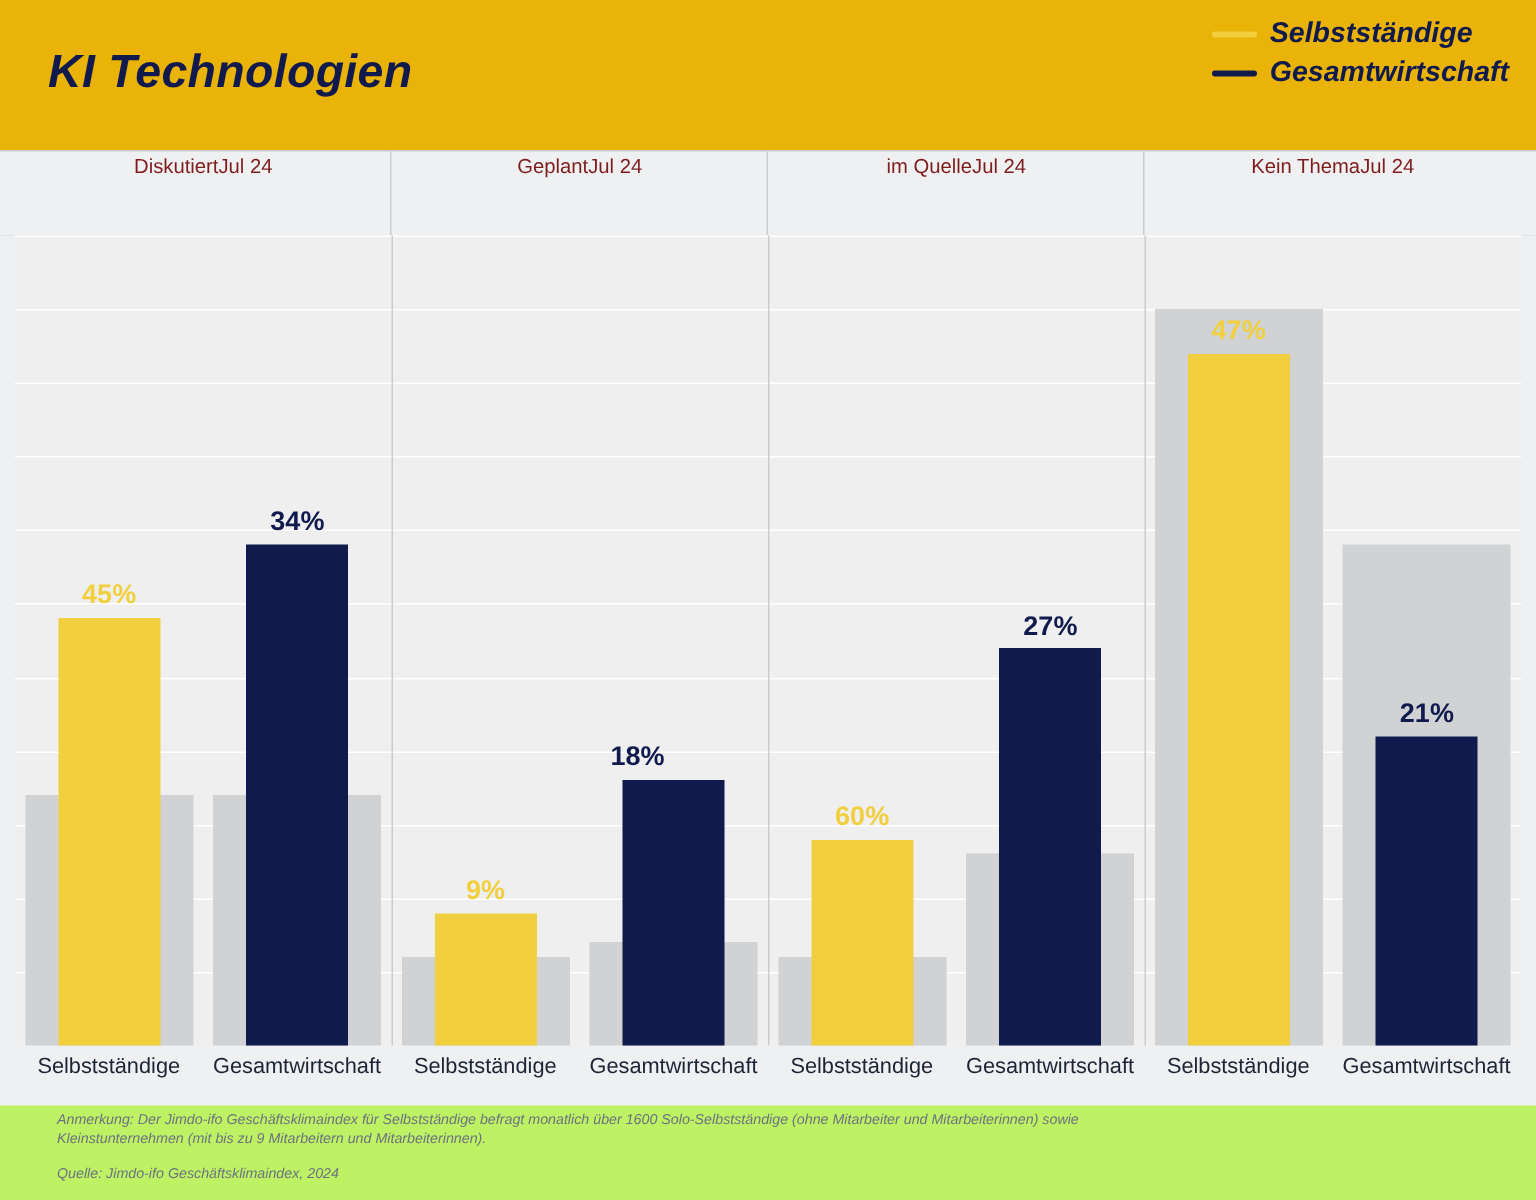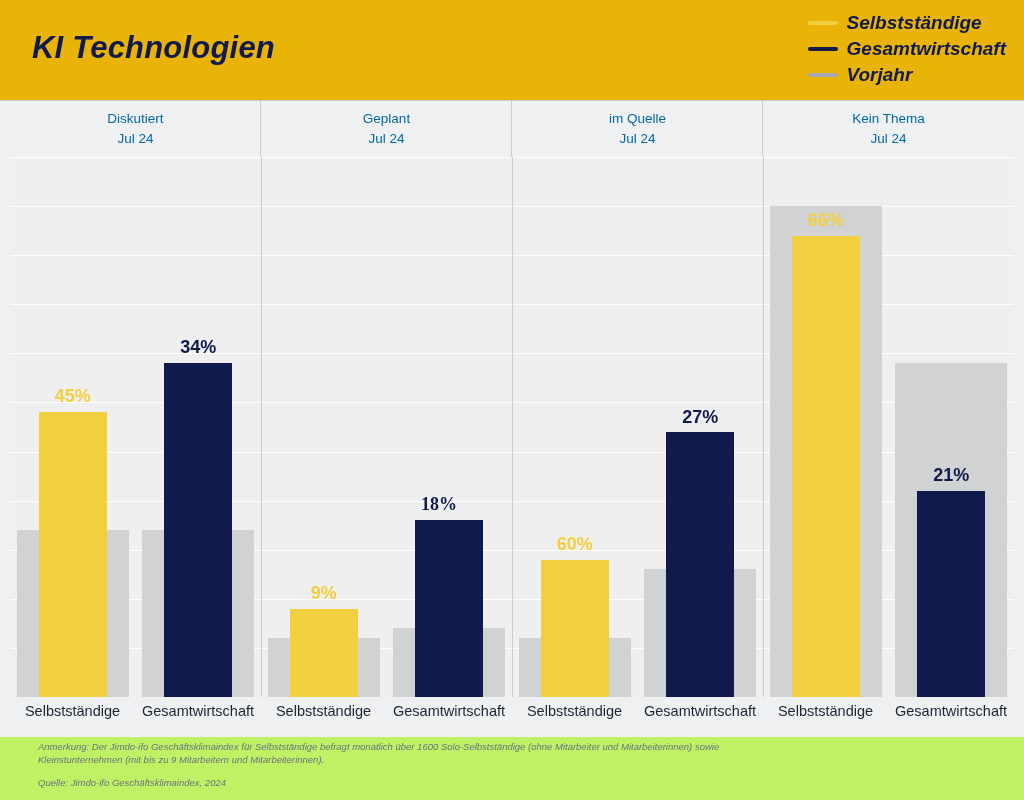--- a/index.html
+++ b/index.html
@@ -36,22 +36,22 @@
 
   
   .group-band{
     position:absolute;left:0;top:100px;width:1024px;height:56px;
     border-top:1px solid #c9ccd1;
     border-bottom:1px solid #c9ccd1;
     background:#eef0f2;
   }
   .group-head{
     position:absolute;top:0;height:56px;
-    display:flex;flex-direction:column;align-items:center;justify-content:center;
-    font-size:13.5px;color:#0369a1;line-height:1.45;
+    display:flex;flex-direction:row;align-items:flex-start;justify-content:center;
+    font-size:13.5px;color:#7f1d1d;line-height:1.45;
   }
   .group-head .g-sep{
     position:absolute;right:0;top:0;width:1px;height:56px;background:#c9ccd1;
   }
 
   
   .plot{
     position:absolute;left:0;top:157px;width:1024px;height:540px;
     background:#eef0f2;
   }
@@ -106,24 +106,20 @@
   <div class="title">KI Technologien</div>
 
   <div class="legend">
     <div class="legend-row">
       <span class="legend-swatch" style="background:#f2cf3e"></span>
       <span class="legend-label">Selbstständige</span>
     </div>
     <div class="legend-row">
       <span class="legend-swatch" style="background:#101a4d"></span>
       <span class="legend-label">Gesamtwirtschaft</span>
-    </div>
-    <div class="legend-row">
-      <span class="legend-swatch" style="background:#a6a9ad"></span>
-      <span class="legend-label">Vorjahr</span>
     </div>
   </div>
 </div>
 
 <div class="group-band">
   <div class="group-head" style="left:10px;width:251px;">
     <div>Diskutiert</div>
     <div>Jul 24</div>
     <span class="g-sep"></span>
   </div>
@@ -168,30 +164,30 @@
       <div class="bar bar-self" style="left: 38.75px; width: 68px; height: 284.727px;"></div>
       <div class="bar-label lbl-self" style="left: 22.75px; width: 100px; top: 229.273px;">45%</div>
       <div class="bar bar-prev" style="left: 142.25px; width: 112px; height: 166.909px;"></div>
       <div class="bar bar-total" style="left: 164.25px; width: 68px; height: 333.818px;"></div>
       <div class="bar-label lbl-total" style="left: 148.25px; width: 100px; top: 180.182px;">34%</div>
       <div class="bar bar-prev" style="left: 267.75px; width: 112px; height: 58.9091px;"></div>
       <div class="bar bar-self" style="left: 289.75px; width: 68px; height: 88.3636px;"></div>
       <div class="bar-label lbl-self" style="left: 273.75px; width: 100px; top: 425.636px;">9%</div>
       <div class="bar bar-prev" style="left: 393.25px; width: 112px; height: 68.7273px;"></div>
       <div class="bar bar-total" style="left: 415.25px; width: 68px; height: 176.727px;"></div>
-      <div class="bar-label lbl-total" style="left: 389px; width: 100px; top: 337.273px; font-family: Liberation Serif, serif;">18%</div>
+      <div class="bar-label lbl-total" style="left: 375px; width: 100px; top: 337.273px;">18%</div>
       <div class="bar bar-prev" style="left: 518.75px; width: 112px; height: 58.9091px;"></div>
       <div class="bar bar-self" style="left: 540.75px; width: 68px; height: 137.455px;"></div>
       <div class="bar-label lbl-self" style="left: 524.75px; width: 100px; top: 376.545px;">60%</div>
       <div class="bar bar-prev" style="left: 644.25px; width: 112px; height: 127.636px;"></div>
       <div class="bar bar-total" style="left: 666.25px; width: 68px; height: 265.091px;"></div>
       <div class="bar-label lbl-total" style="left: 650.25px; width: 100px; top: 250px;">27%</div>
       <div class="bar bar-prev" style="left: 769.75px; width: 112px; height: 490.909px;"></div>
       <div class="bar bar-self" style="left: 791.75px; width: 68px; height: 461.455px;"></div>
-      <div class="bar-label lbl-self" style="left: 775.75px; width: 100px; top: 52.5455px;">66%</div>
+      <div class="bar-label lbl-self" style="left: 775.75px; width: 100px; top: 52.5455px;">47%</div>
       <div class="bar bar-prev" style="left: 895.25px; width: 112px; height: 333.818px;"></div>
       <div class="bar bar-total" style="left: 917.25px; width: 68px; height: 206.182px;"></div>
       <div class="bar-label lbl-total" style="left: 901.25px; width: 100px; top: 307.818px;">21%</div>
     </div>
 </div>
 
 <div class="xaxis">
   <div class="xlabel" style="left:10px;width:125px;">Selbstständige</div>
   <div class="xlabel" style="left:135px;width:126px;">Gesamtwirtschaft</div>
   <div class="xlabel" style="left:261px;width:125px;">Selbstständige</div>

